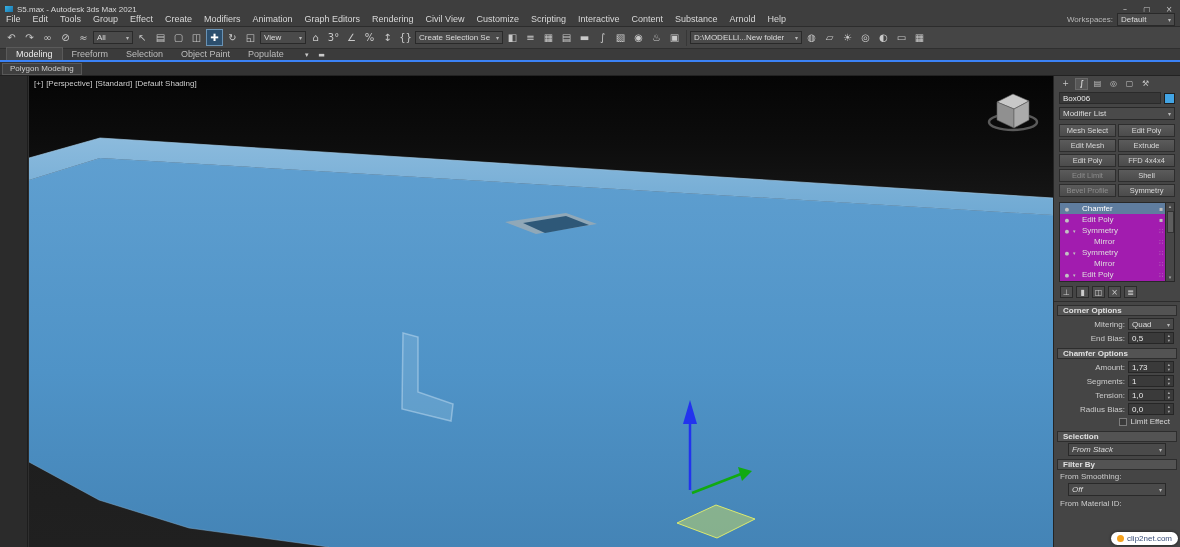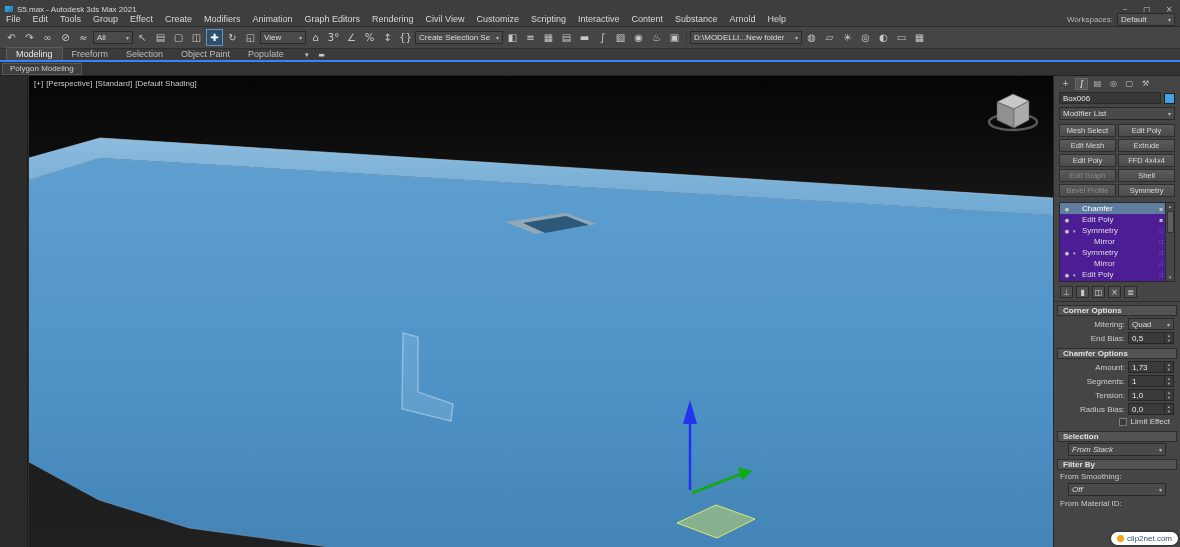--- a/index.html
+++ b/index.html
@@ -55,21 +55,21 @@
   .cp-tab { width:13px; height:12px; display:flex; align-items:center; justify-content:center; font-size:8px; color:#c6c6c6; cursor:default; border:1px solid transparent; }
   .cp-tab.active { background:#565656; border-color:#6a6a6a; color:#fff; }
   .cp-namerow { display:flex; align-items:center; gap:3px; padding:1px 5px 2px; }
   .cp-name { flex:1; background:#383838; border:1px solid #2a2a2a; height:12px; line-height:11px; padding:0 3px; color:#eaeaea; }
   .color-swatch { width:11px; height:11px; background:#42a4e4; border:1px solid #1e1e1e; cursor:default; }
   .combo.full { display:flex; margin:1px 5px 2px; }
   .mod-buttons { display:grid; grid-template-columns:1fr 1fr; gap:2px; padding:2px 5px; }
   .mod-btn { height:13px; background:linear-gradient(#5b5b5b,#4b4b4b); border:1px solid #2d2d2d; color:#d8d8d8; font-size:7.5px; font-family:inherit; cursor:default; overflow:hidden; white-space:nowrap; }
   .mod-btn.disabled { color:#8d8d8d; }
 
-  .stack-wrap { margin:3px 5px 2px; height:80px; display:flex; background:#4c1d95; border:1px solid #282828; }
+  .stack-wrap { margin:3px 5px 2px; height:80px; display:flex; background:#a21caf; border:1px solid #282828; }
   .stack { flex:1; overflow:hidden; }
   .stack-row { height:11px; display:flex; align-items:center; gap:2px; color:#dedede; cursor:default; }
   .stack-row.selected { background:#5f7d9f; color:#ffffff; }
   .bulb { width:8px; text-align:center; font-size:5px; color:#c2c2c2; }
   .expand { width:7px; font-size:5px; color:#c2c2c2; }
   .stack-label { flex:1; font-size:8px; }
   .stack-right { font-size:6px; color:#bdbdbd; padding-right:2px; }
   .stack-scroll { width:9px; background:#474747; border-left:1px solid #2a2a2a; display:flex; flex-direction:column; align-items:center; }
   .sarr { font-size:5px; color:#a8a8a8; line-height:7px; cursor:default; font-family:"DejaVu Sans",sans-serif; }
   .sarr.up::after{content:"▴";} .sarr.dn::after{content:"▾";}
@@ -304,21 +304,21 @@
     </div>
 
     <div class="mod-buttons">
 
     <button class="mod-btn">Mesh Select</button>
         <button class="mod-btn">Edit Poly</button>
         <button class="mod-btn">Edit Mesh</button>
         <button class="mod-btn">Extrude</button>
         <button class="mod-btn">Edit Poly</button>
         <button class="mod-btn">FFD 4x4x4</button>
-        <button class="mod-btn disabled">Edit Graph</button>
+        <button class="mod-btn disabled">Edit Limit</button>
         <button class="mod-btn">Shell</button>
         <button class="mod-btn disabled">Bevel Profile</button>
         <button class="mod-btn">Symmetry</button>
       </div>
 
     <div class="stack-wrap">
       <div class="stack">
 
           <div class="stack-row selected" style="padding-left: 3px;">
             <span class="bulb icon">●</span>

